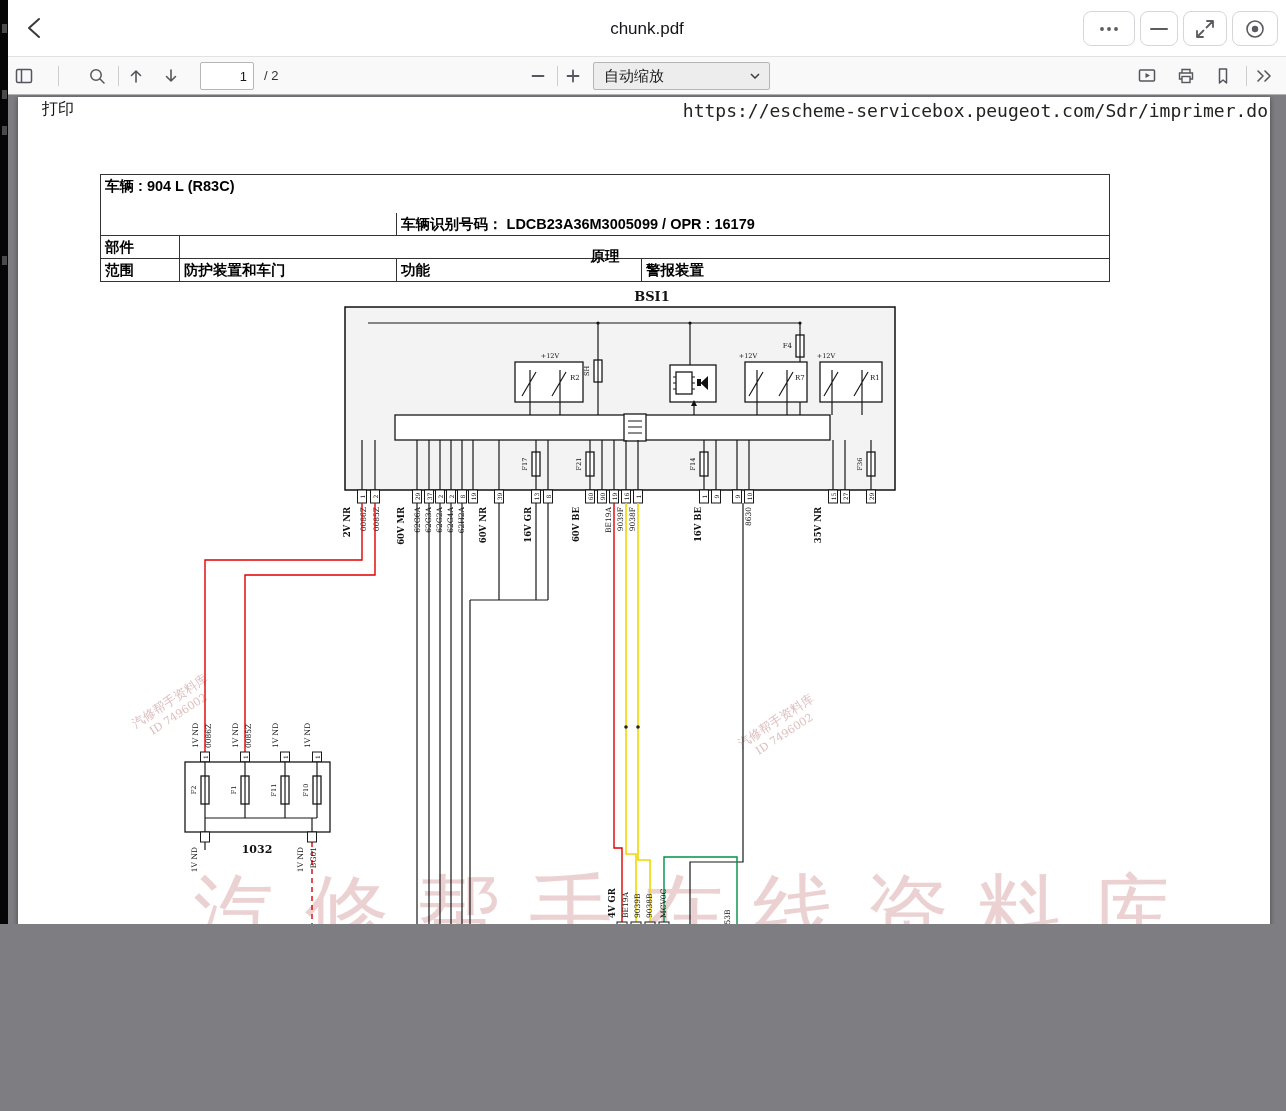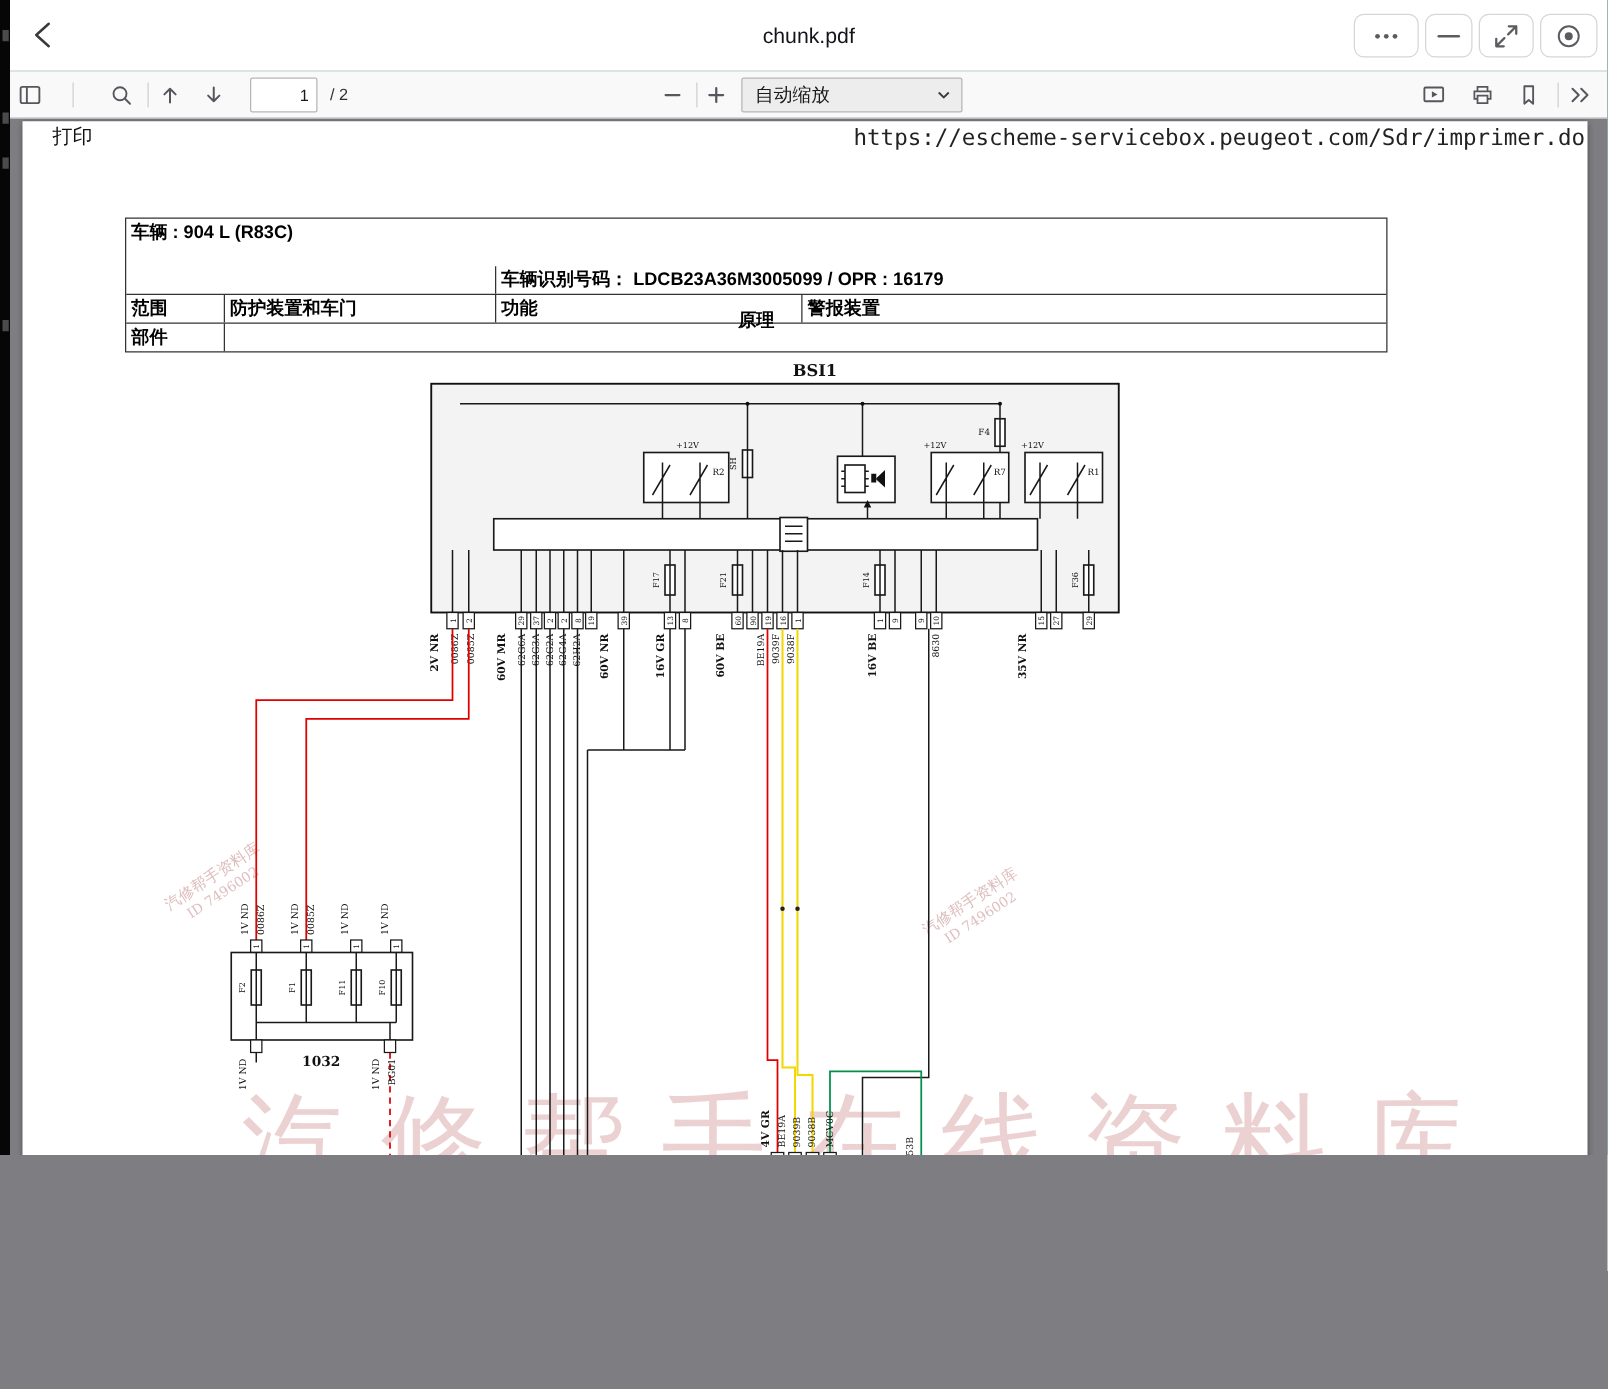--- a/index.html
+++ b/index.html
@@ -208,28 +208,28 @@
 
       <div class="print-label">打印</div>
       <div class="doc-url">https://escheme-servicebox.peugeot.com/Sdr/imprimer.do</div>
 
       <div class="info-table">
         <div class="it-row">
           <div class="it-cell c-veh">车辆 : 904 L (R83C)</div>
           <div class="it-cell c-vin">车辆识别号码：  LDCB23A36M3005099 / OPR : 16179</div>
         </div>
         <div class="it-row">
+          <div class="it-cell c-78">部件</div>
+          <div class="it-cell c-fx"></div>
+        </div>
+        <div class="it-row">
           <div class="it-cell c-78">范围</div>
           <div class="it-cell c-217">防护装置和车门</div>
           <div class="it-cell c-245">功能</div>
           <div class="it-cell c-fx">警报装置</div>
-        </div>
-        <div class="it-row">
-          <div class="it-cell c-78">部件</div>
-          <div class="it-cell c-fx"></div>
         </div>
       </div>
       <div class="principle">原理</div>
 
       <svg class="schematic" width="1252" height="1014" viewBox="18 97 1252 1014">
 
         <g>
           <rect x="345" y="307" width="550" height="183" class="compf"></rect>
           <text class="ct" x="652" y="301">BSI1</text>
 

